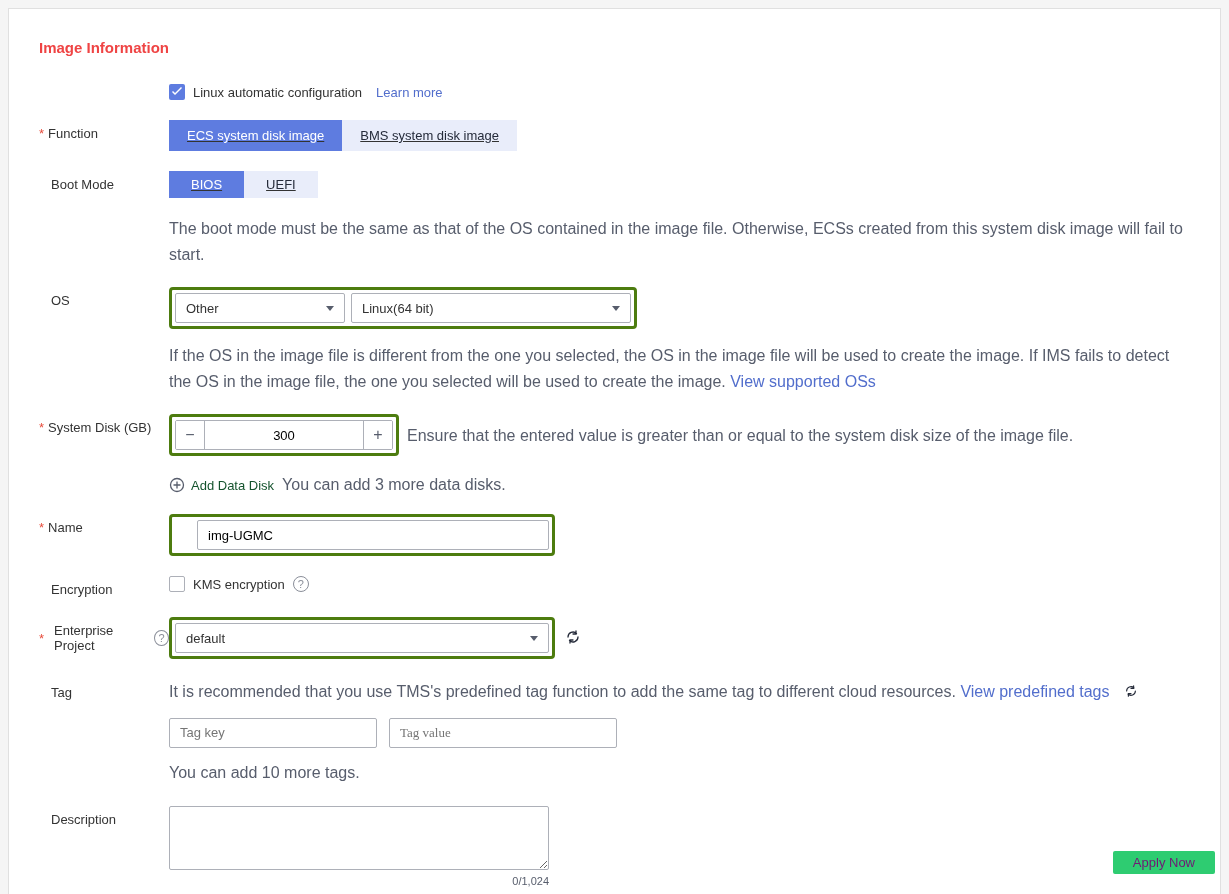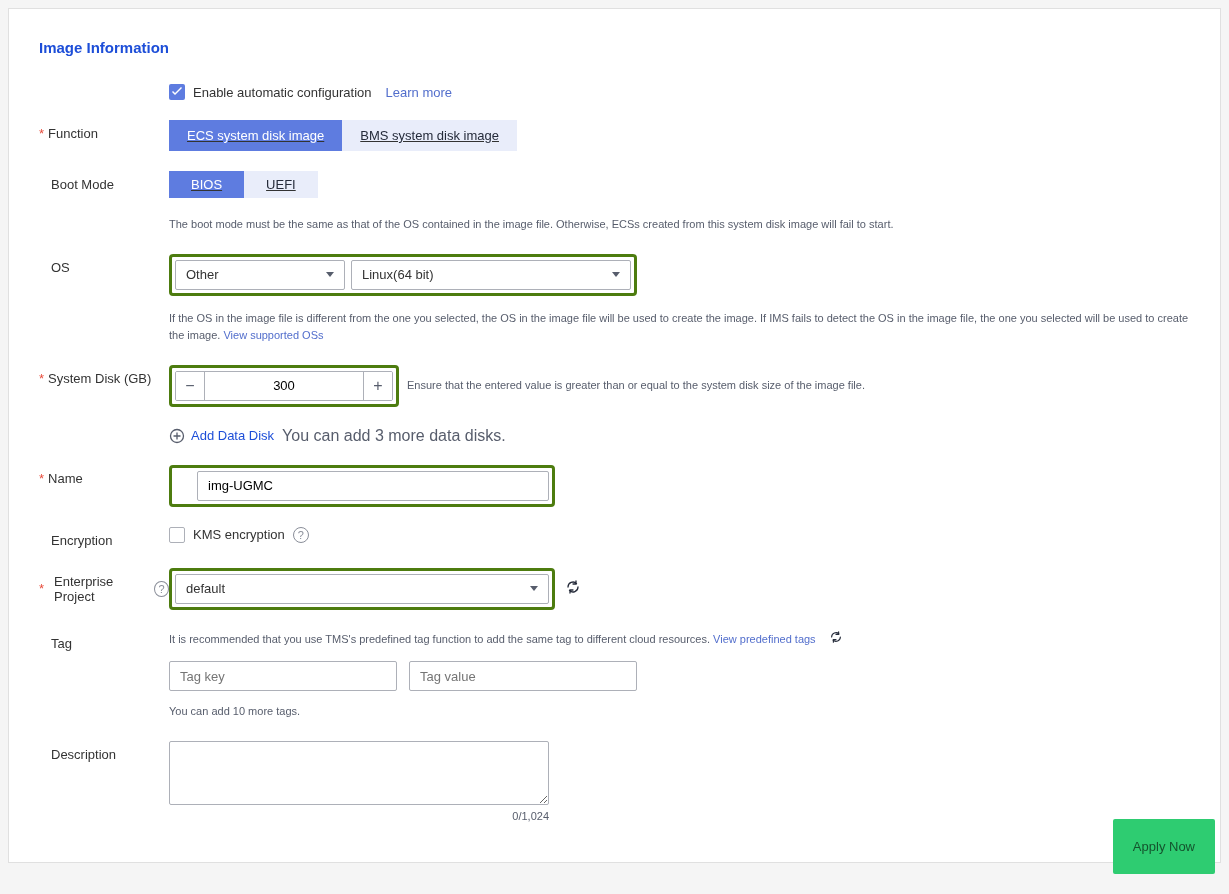--- a/index.html
+++ b/index.html
@@ -1,63 +1,63 @@
 <!DOCTYPE html>
 <html><head>
 <meta charset="utf-8">
 <style>
 * { box-sizing: border-box; margin: 0; padding: 0; }
 body { font-family: -apple-system, BlinkMacSystemFont, "Segoe UI", Helvetica, Arial, sans-serif; background: #f5f5f5; color: #333; font-size: 13px; }
 .container { background: #fff; margin: 8px; border: 1px solid #e0e0e0; padding: 30px 30px 20px 30px; min-height: 820px; }
-.section-title { font-size: 15px; font-weight: 700; color: #1d4ed8; margin-bottom: 28px; }
+.section-title { font-size: 15px; font-weight: 700; color: #ef4444; margin-bottom: 28px; }
 .form-row { display: flex; align-items: flex-start; margin-bottom: 20px; }
 .label-col { width: 130px; flex-shrink: 0; padding-top: 6px; font-size: 13px; color: #333; }
 .label-col.req::before { content: "*"; color: #e74c3c; margin-right: 4px; }
 .content-col { flex: 1; }
 .checkbox-wrap { display: flex; align-items: center; gap: 8px; }
 .checkbox { width: 16px; height: 16px; background: #5e7ce0; border-radius: 2px; display: inline-flex; align-items: center; justify-content: center; cursor: pointer; }
 .checkbox svg { width: 12px; height: 12px; fill: #fff; }
 .checkbox.empty { background: #fff; border: 1px solid #adb0b8; }
 .link { color: #526ecc; cursor: pointer; }
 .seg-group { display: flex; text-decoration: underline; }
 .seg-btn { border: none; padding: 8px 18px; font-size: 13px; cursor: pointer; background: #e9edfa; color: #252b3a; }
 .seg-btn.active { background: #5e7ce0; color: #fff; }
 .seg-btn.small { padding: 6px 22px; }
-.help-text { color: #575d6c; font-size: 11px; line-height: 1.6; margin-top: 8px; }
+.help-text { color: #575d6c; font-size: 16px; line-height: 1.6; margin-top: 8px; }
 .highlight-box { border: 3px solid #4d7c0f; border-radius: 4px; display: inline-flex; padding: 3px; gap: 6px; }
 .select { border: 1px solid #adb0b8; background: #fff; height: 30px; display: inline-flex; align-items: center; justify-content: space-between; padding: 0 10px; cursor: pointer; font-size: 13px; border-radius: 2px; }
 .select .caret { border-left: 4px solid transparent; border-right: 4px solid transparent; border-top: 5px solid #575d6c; margin-left: 8px; }
 .stepper { display: inline-flex; border: 1px solid #adb0b8; height: 30px; border-radius:2px; overflow:hidden;}
 .stepper button { width: 28px; background: #fff; border: none; font-size: 16px; cursor: pointer; color:#575d6c;}
 .stepper input { width: 160px; border: none; border-left: 1px solid #adb0b8; border-right: 1px solid #adb0b8; text-align: center; font-size: 13px; outline:none;}
-.add-disk { display: inline-flex; align-items: center; gap: 6px; cursor: pointer; color:#1d4ed8;}
+.add-disk { display: inline-flex; align-items: center; gap: 6px; cursor: pointer; color:#14532d;}
 .text-input { border: 1px solid #adb0b8; height: 30px; padding: 0 10px; width: 100%; font-size: 13px; border-radius:2px; outline:none;}
 .help-icon { width: 16px; height: 16px; border: 1px solid #8a8e99; border-radius: 50%; display: inline-flex; align-items: center; justify-content: center; font-size: 11px; color: #8a8e99; cursor: pointer; }
 .refresh-icon { display:inline-block; cursor:pointer; }
 .textarea { border: 1px solid #adb0b8; width: 380px; height: 64px; padding: 6px 10px; font-size: 13px; resize: both; border-radius:2px; outline:none;}
 .char-count { width: 380px; text-align: right; color: #575d6c; font-size: 11px; margin-top: 2px; }
 .bottom-bar { position: fixed; bottom: 8px; right: 14px; left:14px; display:flex; justify-content:flex-end; padding:12px 0;}
-.apply-btn { background: #2ecc71; color: #14532d; border: none; padding: 20px 20px; font-size: 13px; border-radius: 2px; cursor: pointer; }
+.apply-btn { background: #2ecc71; color: #701a75; border: none; padding: 4px 20px; font-size: 13px; border-radius: 2px; cursor: pointer; }
 .inline-text { color:#575d6c; font-size:16px; margin-left:8px;}
 .row-indent { margin-left:130px; margin-bottom:20px;}
 </style>
 </head>
 <body>
 
 <div class="container">
   <div class="section-title">Image Information</div>
 
   <div class="row-indent">
     <div class="checkbox-wrap">
       <span class="checkbox">
         <svg viewBox="0 0 12 12">
             <path d="M1 6l3 3 7-7-1-1-6 6-2-2z"></path>
           </svg>
       </span>
-      <span>Enable automatic configuration</span>
+      <span>Linux automatic configuration</span>
       <span style="margin-left:6px;" class="link">Learn more</span>
     </div>
   </div>
 
   <div class="form-row">
     <div class="label-col req">Function</div>
     <div class="content-col">
       <div class="seg-group">
         <button class="seg-btn active">ECS system disk image</button>
         <button class="seg-btn">BMS system disk image</button>
@@ -170,22 +170,22 @@
       <div class="help-text" style="margin-top:0;">
         <span>It is recommended that you use TMS's predefined tag function to add the same tag to different cloud resources.</span>
         <span class="link">View predefined tags</span>
         <span class="refresh-icon" style="margin-left:10px; vertical-align:middle;">
           <svg width="14" height="14" viewBox="0 0 16 16">
               <path d="M3 8a5 5 0 0 1 8.5-3.5M13 8a5 5 0 0 1-8.5 3.5M11 2v3h-3M5 14v-3h3" fill="none" stroke="#252b3a" stroke-width="1.3" stroke-linecap="round"></path>
             </svg>
         </span>
       </div>
       <div style="margin-top:12px; display:flex; gap:12px;">
-        <input class="text-input" style="width: 228px;" placeholder="Tag key">
-        <input class="text-input" style="width: 228px;" placeholder="Tag value">
+        <input class="text-input" style="width: 208px;" placeholder="Tag key">
+        <input class="text-input" style="width: 228px; font-family: Liberation Serif, serif;" placeholder="Tag value">
       </div>
       <div class="help-text" style="margin-top:12px;">You can add 10 more tags.</div>
     </div>
   </div>
 
   <div class="form-row">
     <div class="label-col" style="padding-left:12px;">Description</div>
     <div class="content-col">
       <textarea class="textarea" style=""></textarea>
       <div class="char-count">0/1,024</div>

